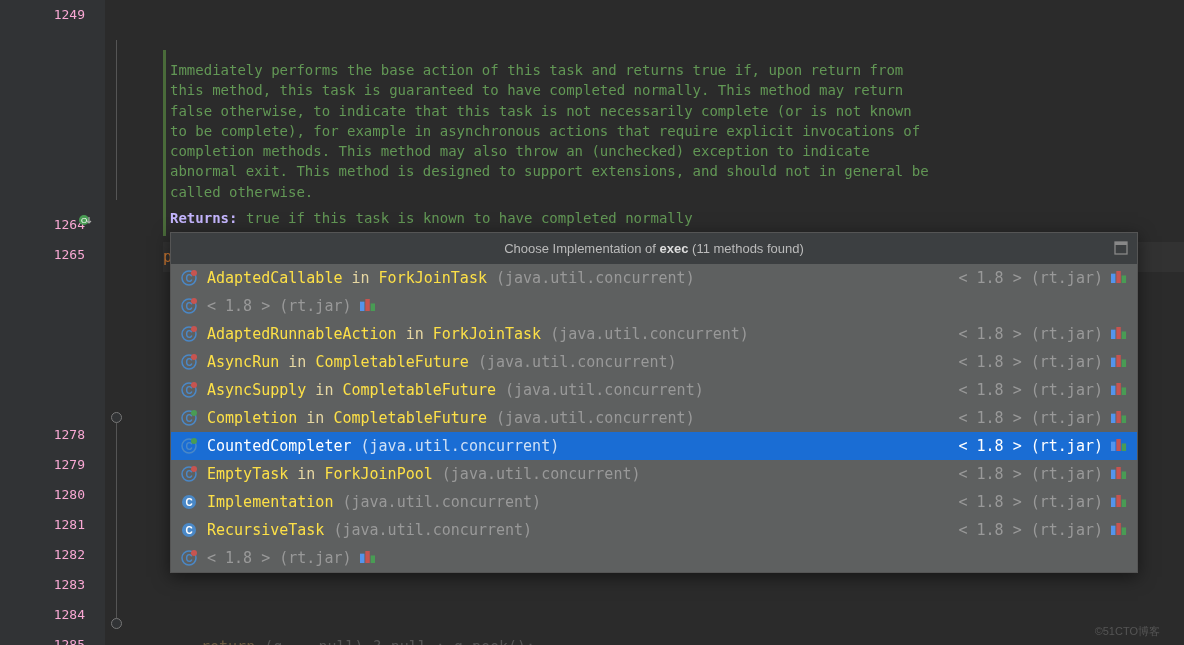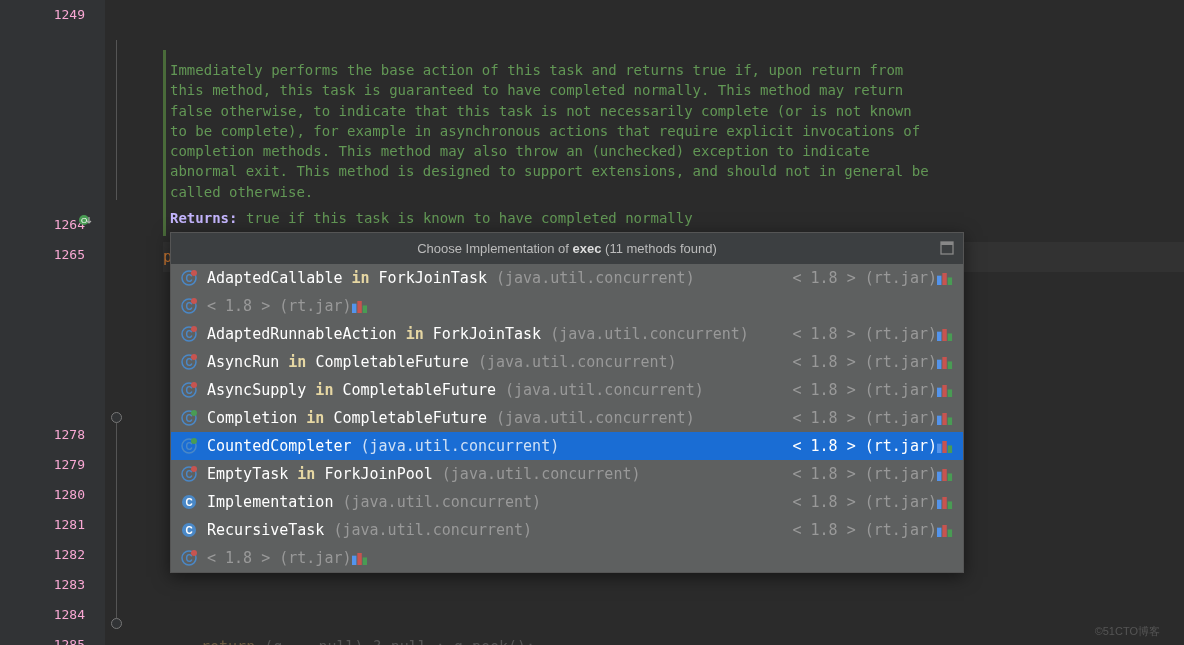--- a/index.html
+++ b/index.html
@@ -107,21 +107,21 @@
       height: 11px;
       border: 1px solid #777;
       border-radius: 50%;
       background: #313335;
     }
     
     .popup {
       position: absolute;
       left: 170px;
       top: 232px;
-      width: 794px;
+      width: 968px;
       background: #46484a;
       border: 1px solid #555;
       box-shadow: 0 4px 16px rgba(0,0,0,0.5);
       z-index: 100;
     }
     .popup-header {
       background: #3c3f41;
       padding: 8px 10px;
       text-align: center;
       color: #bbbbbb;
@@ -159,29 +159,30 @@
       width: 16px;
       height: 16px;
       margin-right: 10px;
       flex-shrink: 0;
     }
     .popup-item-main {
       flex: 1;
       white-space: nowrap;
       overflow: hidden;
     }
-    .popup-item-class { color: #ffffff; }
-    .popup-item-in { color: #e6d7a3; font-weight: bold; }
+    .popup-item-class { color: #fde047; }
+    .popup-item-in { color: #e6d7a3; }
     .popup-item-pkg { color: #999; }
     .popup-item.selected .popup-item-class { color: #fff; }
     .popup-item.selected .popup-item-in { color: #fff; }
     .popup-item.selected .popup-item-pkg { color: #cfe0f5; }
     .popup-item-right {
       display: flex;
-      align-items: center;
+      align-items: flex-start;
+      gap: 8px;
     }
     .popup-item-version {
       color: #999;
       font-size: 15px;
     }
     .popup-item.selected .popup-item-version { color: #fff; font-weight: 500;}
     .lib-icon {
       width: 16px;
       height: 14px;
       flex-shrink: 0;

